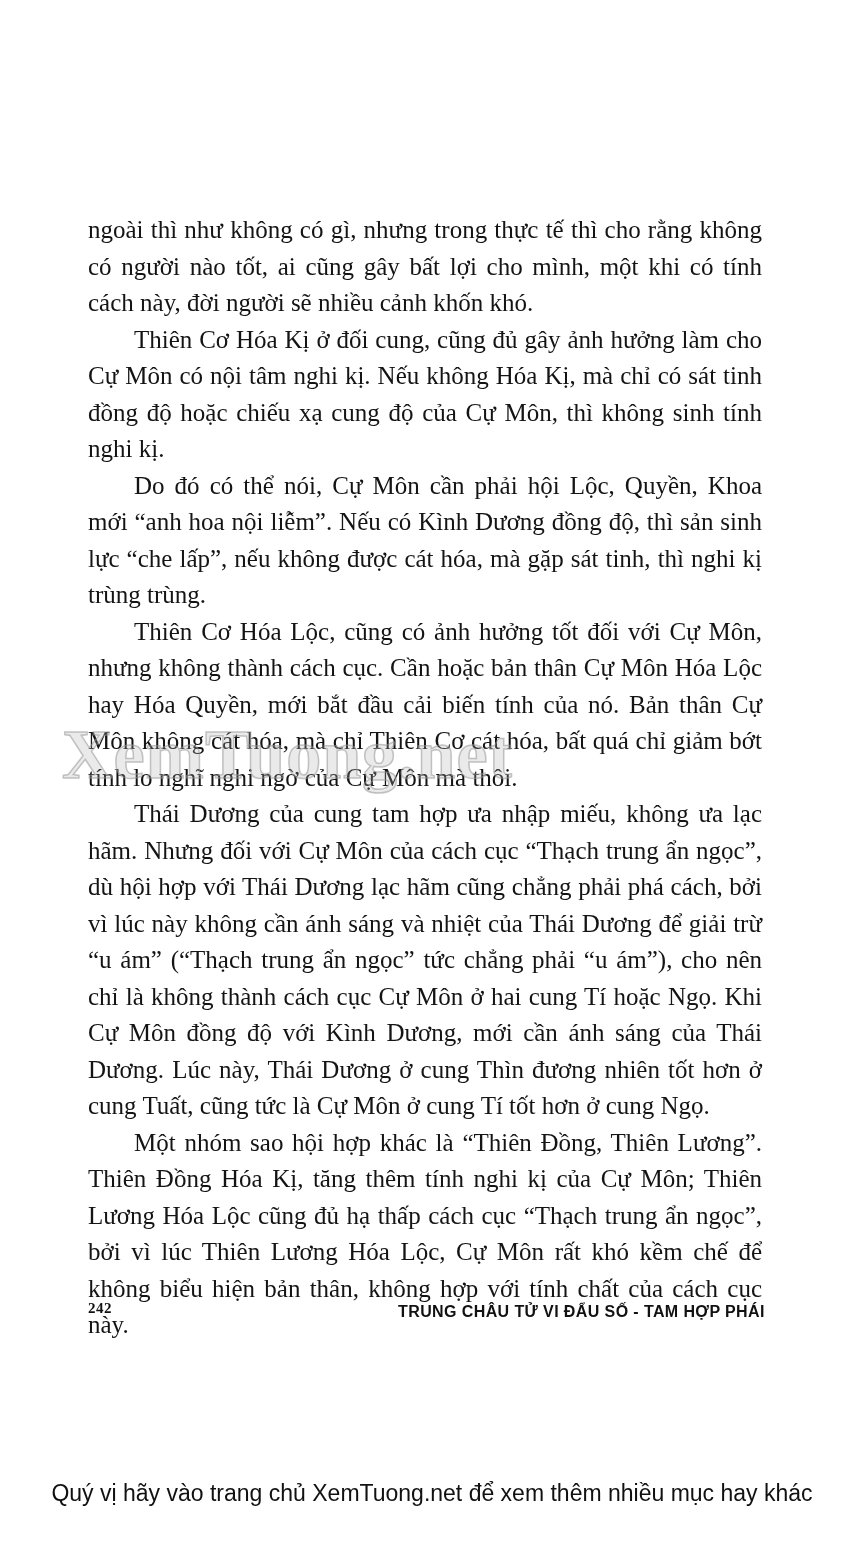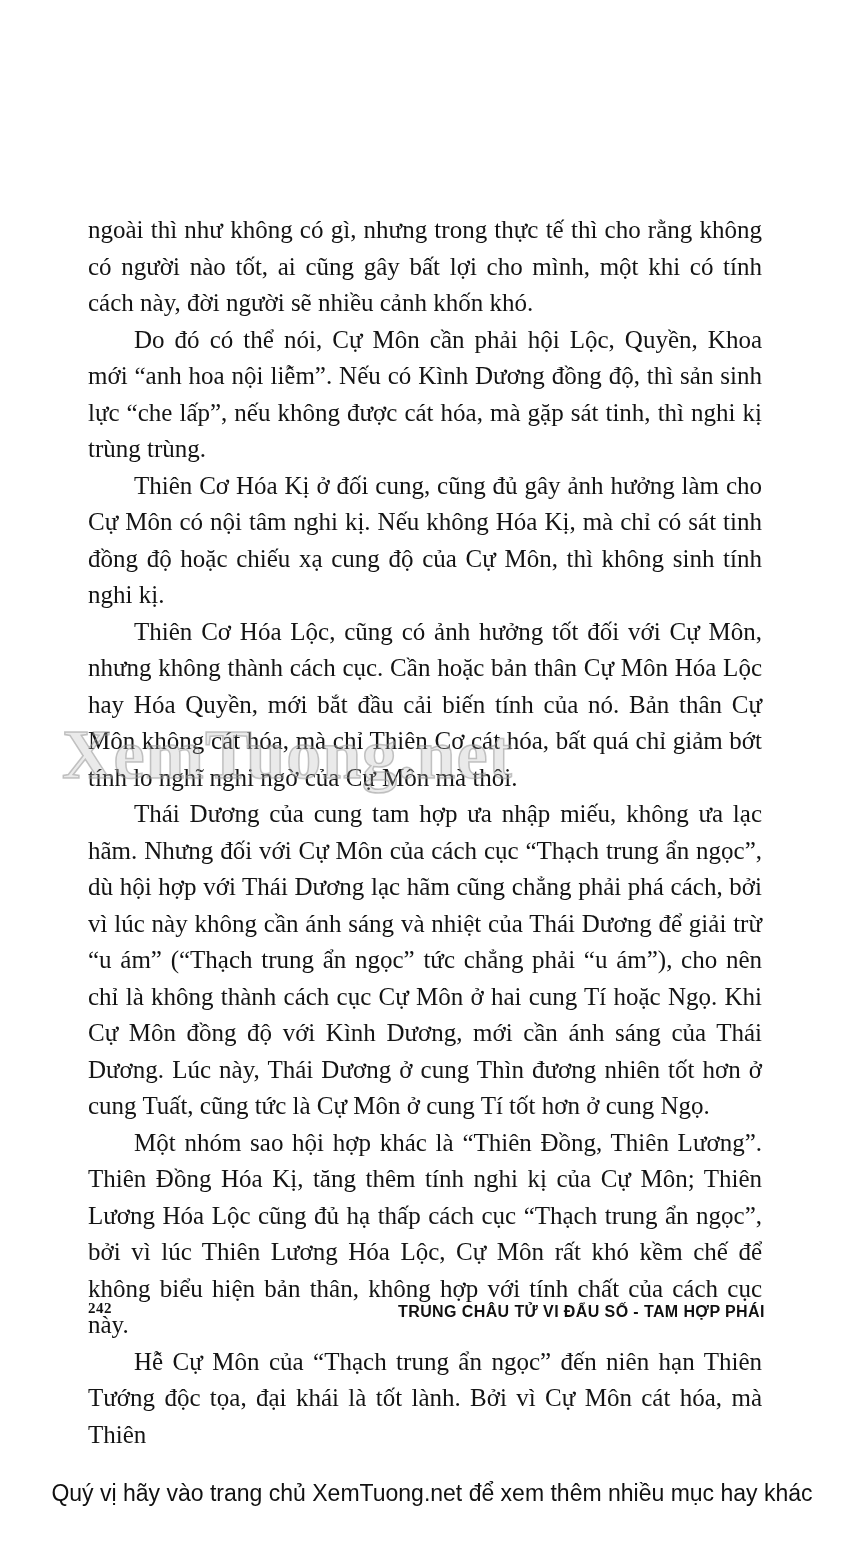--- a/index.html
+++ b/index.html
@@ -116,26 +116,25 @@
     font-weight: normal;
   }
 </style>
 </head>
 <body>
 
 <div class="page">
 
   <div class="text-block">
     <p class="para">ngoài thì như không có gì, nhưng trong thực tế thì cho rằng không có người nào tốt, ai cũng gây bất lợi cho mình, một khi có tính cách này, đời người sẽ nhiều cảnh khốn khó.</p>
+    <p class="para indented">Thiên Cơ Hóa Kị ở đối cung, cũng đủ gây ảnh hưởng làm cho Cự Môn có nội tâm nghi kị. Nếu không Hóa Kị, mà chỉ có sát tinh đồng độ hoặc chiếu xạ cung độ của Cự Môn, thì không sinh tính nghi kị.</p>
     <p class="para indented">Do đó có thể nói, Cự Môn cần phải hội Lộc, Quyền, Khoa mới “anh hoa nội liễm”. Nếu có Kình Dương đồng độ, thì sản sinh lực “che lấp”, nếu không được cát hóa, mà gặp sát tinh, thì nghi kị trùng trùng.</p>
-    <p class="para indented">Thiên Cơ Hóa Kị ở đối cung, cũng đủ gây ảnh hưởng làm cho Cự Môn có nội tâm nghi kị. Nếu không Hóa Kị, mà chỉ có sát tinh đồng độ hoặc chiếu xạ cung độ của Cự Môn, thì không sinh tính nghi kị.</p>
     <p class="para indented">Thiên Cơ Hóa Lộc, cũng có ảnh hưởng tốt đối với Cự Môn, nhưng không thành cách cục. Cần hoặc bản thân Cự Môn Hóa Lộc hay Hóa Quyền, mới bắt đầu cải biến tính của nó. Bản thân Cự Môn không cát hóa, mà chỉ Thiên Cơ cát hóa, bất quá chỉ giảm bớt tính lo nghĩ nghi ngờ của Cự Môn mà thôi.</p>
     <p class="para indented">Thái Dương của cung tam hợp ưa nhập miếu, không ưa lạc hãm. Nhưng đối với Cự Môn của cách cục “Thạch trung ẩn ngọc”, dù hội hợp với Thái Dương lạc hãm cũng chẳng phải phá cách, bởi vì lúc này không cần ánh sáng và nhiệt của Thái Dương để giải trừ “u ám” (“Thạch trung ẩn ngọc” tức chẳng phải “u ám”), cho nên chỉ là không thành cách cục Cự Môn ở hai cung Tí hoặc Ngọ. Khi Cự Môn đồng độ với Kình Dương, mới cần ánh sáng của Thái Dương. Lúc này, Thái Dương ở cung Thìn đương nhiên tốt hơn ở cung Tuất, cũng tức là Cự Môn ở cung Tí tốt hơn ở cung Ngọ.</p>
     <p class="para indented">Một nhóm sao hội hợp khác là “Thiên Đồng, Thiên Lương”. Thiên Đồng Hóa Kị, tăng thêm tính nghi kị của Cự Môn; Thiên Lương Hóa Lộc cũng đủ hạ thấp cách cục “Thạch trung ẩn ngọc”, bởi vì lúc Thiên Lương Hóa Lộc, Cự Môn rất khó kềm chế để không biểu hiện bản thân, không hợp với tính chất của cách cục này.</p>
-    <p class="para indented">Hễ Cự Môn của “Thạch trung ẩn ngọc” đến niên hạn Thiên Tướng độc tọa, đại khái là tốt lành. Bởi vì Cự Môn cát hóa, mà Thiên</p>
   </div>
 
   <div class="watermark">
     <div class="watermark-text">XemTuong.net</div>
   </div>
 
   <div class="footer">
     <div class="folio">242</div>
     <div class="running-head">TRUNG CHÂU TỬ VI ĐẨU SỐ - TAM HỢP PHÁI</div>
   </div>

